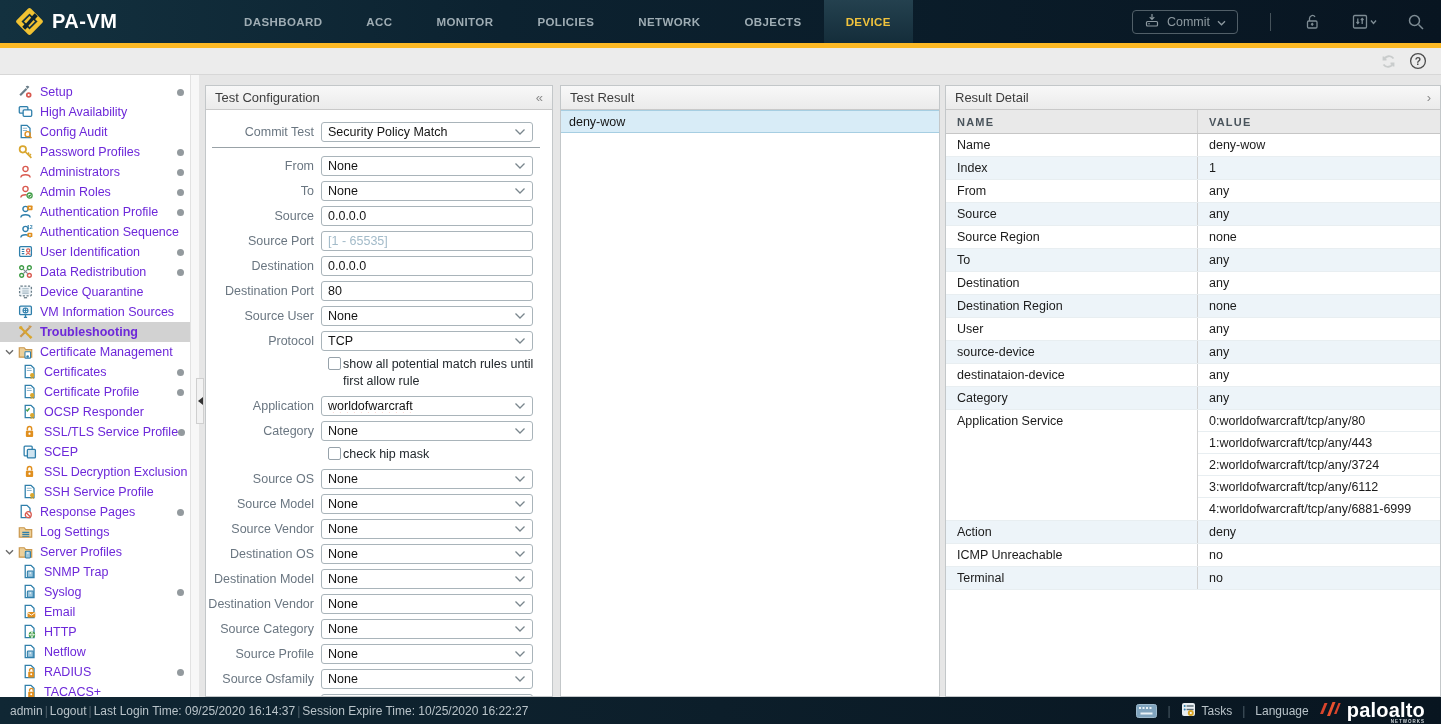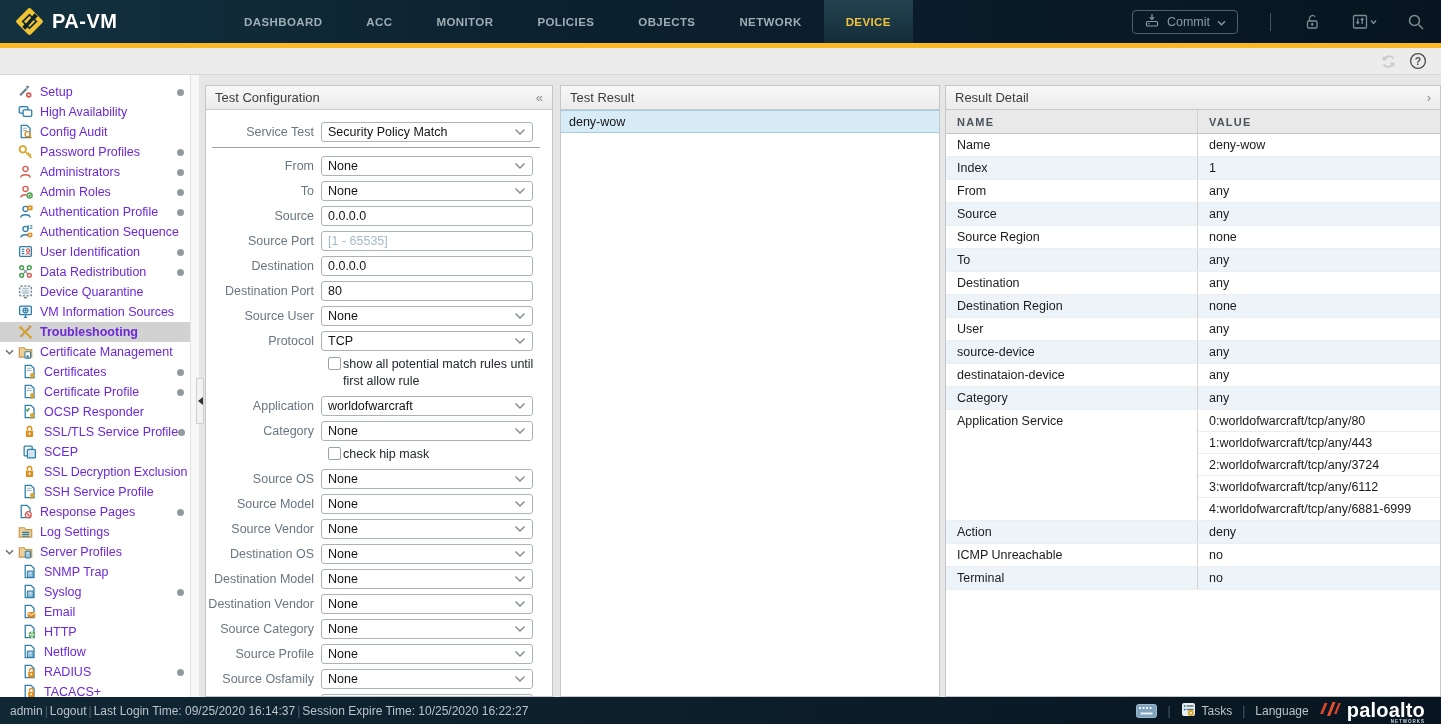--- a/index.html
+++ b/index.html
@@ -117,22 +117,22 @@
         <path d="M10 19 18.5 9.5" stroke="#0c2230" stroke-width="3.4"></path>
       </svg>
     </span>
     <span class="logo-text">PA-VM</span>
   </div>
   <nav class="tabs" id="tabs">
       <div class="tab">DASHBOARD</div>
       <div class="tab">ACC</div>
       <div class="tab">MONITOR</div>
       <div class="tab">POLICIES</div>
+      <div class="tab">NETWORK</div>
       <div class="tab">OBJECTS</div>
-      <div class="tab">NETWORK</div>
       <div class="tab active">DEVICE</div>
     </nav>
   <div class="header-right">
     <button class="commit-btn">
       <span><svg width="16" height="15" viewBox="0 0 16 15" fill="none" stroke="#8d99a0" stroke-width="1.2">
             <path d="M8 1v5M5.7 4.2 8 6.5l2.3-2.3"></path>
             <rect x="2.5" y="8.5" width="11" height="4.5" rx="1"></rect>
             <circle cx="5" cy="10.8" r=".8" fill="#8d99a0" stroke="none"></circle>
           </svg></span>
       <span>Commit</span>
@@ -567,21 +567,21 @@
   </div>
 
 <main>
   <section class="panel" id="panel-config">
     <div class="panel-header">
       <span>Test Configuration</span>
       <span class="pan-collapse">«</span>
     </div>
     <div class="panel-body" id="config-form">
         <div class="form-row">
-          <span class="form-label">Service Test</span>
+          <span class="form-label">Commit Test</span>
           <div class="control">
             <span class="val">Security Policy Match</span>
             <svg class="dd" width="12" height="8" viewBox="0 0 12 8" fill="none" stroke="#7a868d" stroke-width="1.3">
               <path d="M1.5 1.5 6 6l4.5-4.5"></path>
             </svg>
           </div>
         </div>
         <div class="form-divider"></div>
         <div class="form-row">
           <span class="form-label">From</span>

